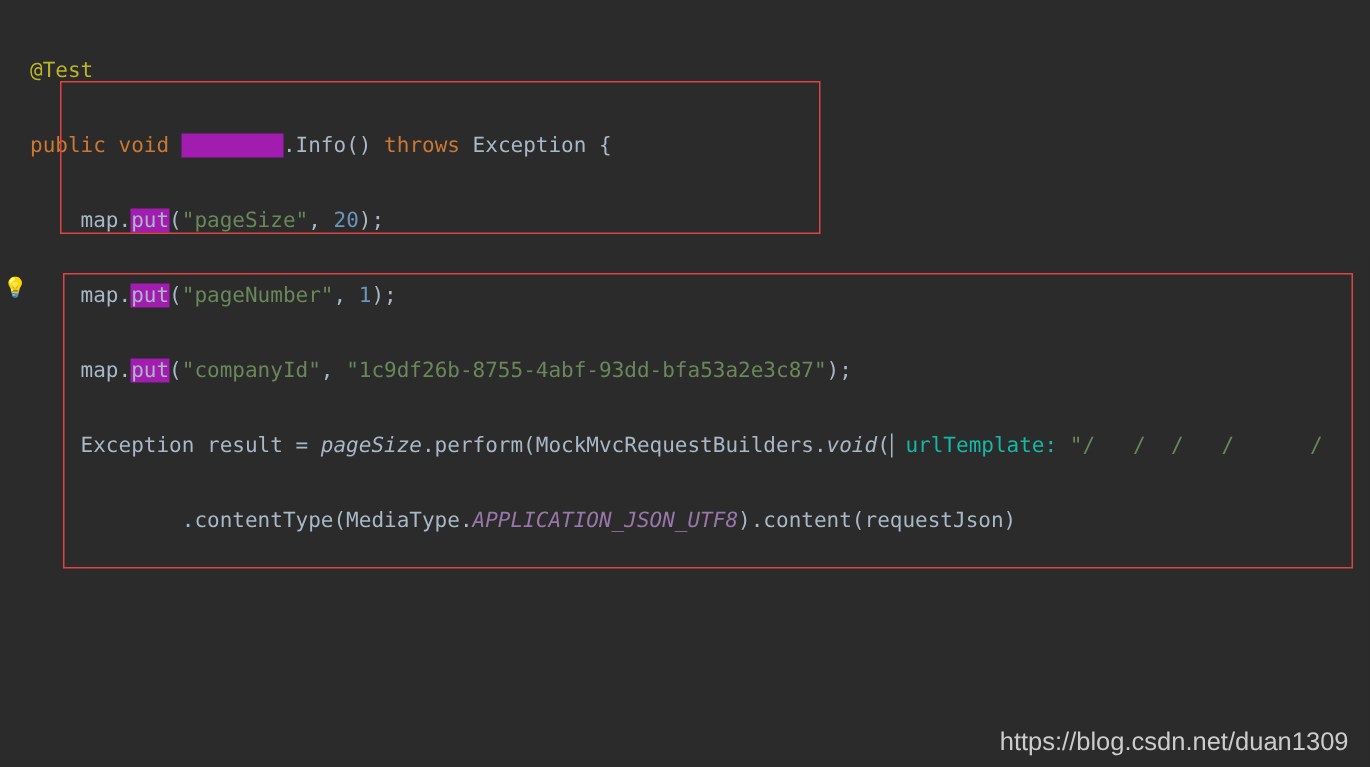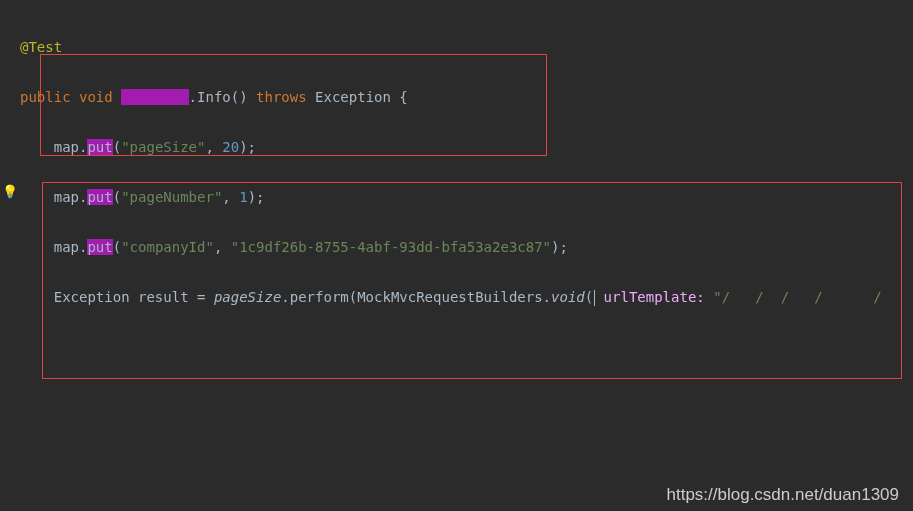--- a/index.html
+++ b/index.html
@@ -23,21 +23,21 @@
       display: block;
       min-height: 25px;
     }
     .annotation { color: #bbb529; }
     .keyword { color: #cc7832; }
     .string { color: #6a8759; }
     .number { color: #6897bb; text-align: right; }
     .method-italic { color: #a9b7c6; font-style: italic; }
     .constant-italic { color: #9876aa; font-style: italic; }
     .ident { color: #a9b7c6; }
-    .hint-label { color: #f0abfc; font-style: normal; }
+    .hint-label { color: #14b8a6; font-style: normal; }
     .selection { background: #a21caf; }
     .box-red {
       position: absolute;
       border: 1px solid #d44;
       pointer-events: none;
     }
     .box1 {
       left: 40px;
       top: 54px;
       width: 505px;
@@ -82,20 +82,21 @@
 <div class="box-red box1"></div>
 <div class="box-red box2"></div>
 
 <div class="editor">
 <span class="line"><span class="annotation">@Test</span></span>
 <span class="line"><span class="keyword">public</span> <span class="keyword">void</span> <span class="selection">        </span><span class="ident">.Info</span><span>() </span><span class="keyword">throws</span> <span>Exception {</span></span>
 <span class="line">    <span>map.</span><span class="selection">put</span><span>(</span><span class="string">"pageSize"</span><span>, </span><span class="number">20</span><span>);</span></span>
 <span class="line">    <span>map.</span><span class="selection">put</span><span>(</span><span class="string">"pageNumber"</span><span>, </span><span class="number">1</span><span>);</span></span>
 <span class="line">    <span>map.</span><span class="selection">put</span><span>(</span><span class="string">"companyId"</span><span>, </span><span class="string">"1c9df26b-8755-4abf-93dd-bfa53a2e3c87"</span><span>);</span></span>
 <span class="line">    <span>Exception result = </span><span class="method-italic">pageSize</span><span>.perform(MockMvcRequestBuilders.</span><span class="method-italic">void</span><span>(</span><span class="cursor"></span><span class="hint-label"> urlTemplate: </span><span class="string">"/   /  /   /      /     Info"</span></span>
+<span class="line">            <span>.contentType(MediaType.</span><span class="constant-italic">APPLICATION_JSON_UTF8</span><span>).content(requestJson)</span></span>
 
 
 
 
 
 
 
 
 
 

